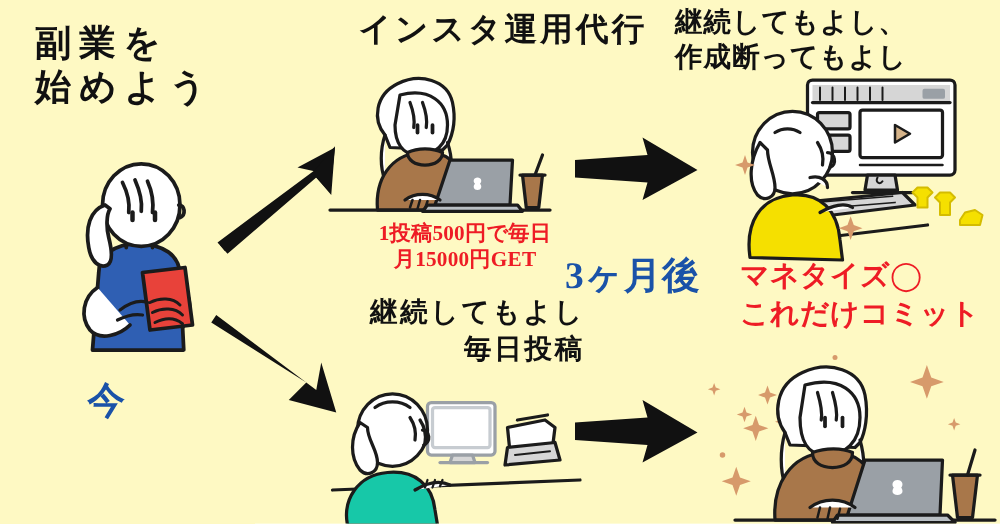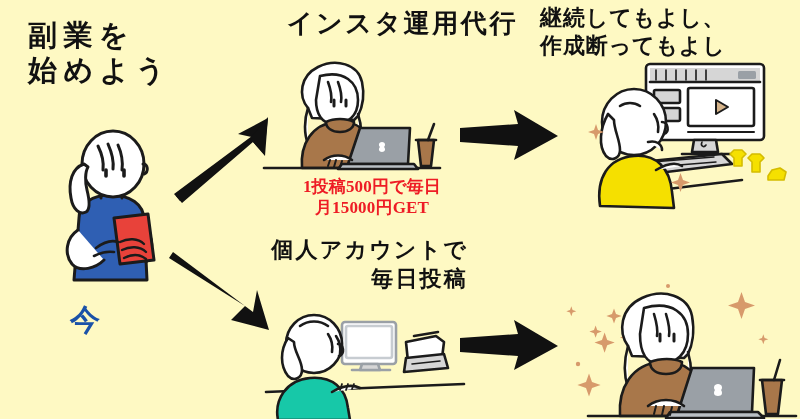--- a/index.html
+++ b/index.html
@@ -60,26 +60,29 @@
 </head>
 <body>
 
 <div id="stage">
 
   <div class="abs hl" id="t-start">副業を
 始めよう</div>
   <div class="abs hl" id="t-insta">インスタ運用代行</div>
   <div class="abs hl" id="t-keep">継続してもよし、
 作成断ってもよし</div>
-  <div class="abs hl" id="t-personal">個人アカウントで
+  <div class="abs hl" id="t-personal">継続してもよし
 毎日投稿</div>
 
   <div class="abs red" id="t-price">1投稿500円で毎日
 月15000円GET</div>
-
+  <div class="abs red" id="t-monet">マネタイズ◯
+これだけコミット</div>
+
+  <div class="abs blue" id="t-3m">3ヶ月後</div>
   <div class="abs blue" id="t-now">今</div>
 
   <svg class="arrow" style="left:168px;top:108px;" width="110" height="96" viewBox="0 0 110 96">
     <path d="M8,88 L88,30 L70,26 L100,10 L96,46 L84,33 L12,93 Z" fill="#111111"></path>
     <path d="M6,86 L84,28 L100,9 L97,48 L85,34 L14,95 Z" fill="#111111"></path>
   </svg>
 
   <svg class="arrow" style="left:165px;top:246px;" width="112" height="96" viewBox="0 0 112 96">
     <path d="M8,6 L88,66 L92,44 L104,84 L66,74 L80,60 L4,12 Z" fill="#111111"></path>
   </svg>

